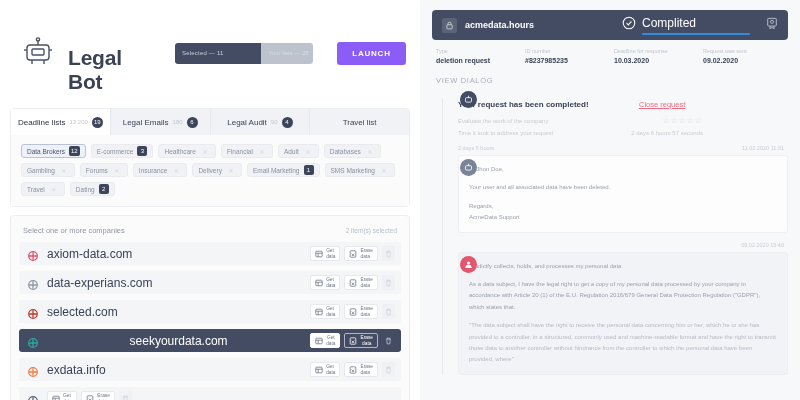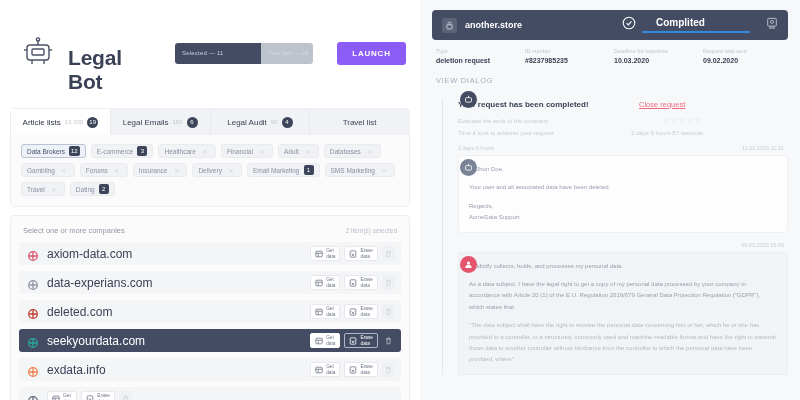--- a/index.html
+++ b/index.html
@@ -110,21 +110,21 @@
     padding: 2px 4px 7px 4px;
   }
   .list-head-l { font-size: 7.5px; color: #9297a5; }
   .list-head-r { font-size: 6.5px; color: #b9bec9; }
   .row {
     display: flex; align-items: center;
     background: #f4f5f7; border-radius: 3px;
     height: 23px; margin-bottom: 6px;
     padding: 0 6px 0 8px;
   }
-  .row.selected { background: #434c63; }
+  .row.selected { background: #434c63; text-align: center; }
   .row-icon { width: 12px; height: 12px; margin-right: 8px; flex: 0 0 auto; }
   .row-name { font-size: 12px; color: #3b4256; flex: 1; }
   .row.selected .row-name { color: #ffffff; }
   .row-actions { display: flex; align-items: center; gap: 4px; }
   .act {
     display: flex; align-items: center; gap: 3px;
     background: #ffffff; border: 1px solid #e6e8ee;
     border-radius: 2px; height: 15px; padding: 0 4px;
     font-size: 4.8px; color: #6f7686; line-height: 1.1;
     cursor: pointer;
@@ -149,21 +149,21 @@
     background: #434c63; border-radius: 4px;
     height: 30px; display: flex; align-items: center;
     padding: 0 10px; gap: 8px;
   }
   .lock-box {
     width: 15px; height: 15px; background: #5a6377;
     border-radius: 2px; display: flex; align-items: center; justify-content: center;
   }
   .req-domain { font-size: 9px; color: #fff; font-weight: bold; flex: 0 0 auto; }
   .status-wrap { margin-left: auto; display: flex; align-items: center; gap: 6px; }
-  .status-txt { font-size: 10px; color: #fff; font-weight: bold; margin-left: 14px; }
+  .status-txt { font-size: 12px; color: #fff; font-weight: normal; }
   .pbar { width: 108px; height: 2px; background: #5a6377; border-radius: 1px; margin-top: 3px; }
   .pbar > i { display: block; height: 100%; background: #2f8bdd; border-radius: 1px; }
   .cert-icon { margin-left: 10px; opacity: .85; }
 
   .meta {
     display: flex; padding: 8px 4px 8px 4px; gap: 8px;
   }
   .meta-col { flex: 1; }
   .meta-k { font-size: 5.5px; color: #c0c5cf; margin-bottom: 3px; }
   .meta-v { font-size: 7px; color: #3b4256; font-weight: bold; }
@@ -239,21 +239,21 @@
       <span class="pill-left">Selected — 11</span>
       <span class="pill-right">Your lists — 28</span>
     </span>
 
     <button class="launch-btn">LAUNCH</button>
   </div>
 
   <div class="card">
     <div class="tabs">
       <div class="tab active">
-        <span>Article lists</span>
+        <span>Deadline lists</span>
         <span class="tab-count">13 200</span>
         <span class="badge">19</span>
       </div>
       <div class="tab">
         <span>Legal Emails</span>
         <span class="tab-count">180</span>
         <span class="badge">6</span>
       </div>
       <div class="tab">
         <span>Legal Audit</span>
@@ -397,21 +397,21 @@
                 <path d="M1.5 2.5h6M3 2.5V1.3h3V2.5M2.3 2.5l.5 6.2h3.4l.5-6.2"></path>
               </svg>
             </span>
           </span>
         </div>
         <div class="row">
           <span class="row-icon"><svg width="12" height="12" viewBox="0 0 14 14" fill="none" stroke="#c0392b" stroke-width="1.5">
               <circle cx="7" cy="7" r="5"></circle>
               <path d="M7 2.5v9M2.5 7h9"></path>
             </svg></span>
-          <span class="row-name">deleted.com</span>
+          <span class="row-name">selected.com</span>
           <span class="row-actions">
             <span class="act">
               <svg width="8" height="8" viewBox="0 0 10 10" fill="none" stroke="#6f7686" stroke-width="1">
                 <rect x="1" y="1.5" width="8" height="7" rx="1"></rect>
                 <path d="M1 4h8M4 4v4.5"></path>
               </svg>
               <span class="act-txt">
                 <span>Get</span>
                 <span>data</span>
               </span>
@@ -573,21 +573,21 @@
 
 <div class="right">
 
   <div class="req-head">
     <span class="lock-box">
       <svg width="9" height="9" viewBox="0 0 12 12" fill="none" stroke="#cfd4de" stroke-width="1.2">
         <rect x="2.5" y="5" width="7" height="5.5" rx="1"></rect>
         <path d="M4 5V3.6a2 2 0 0 1 4 0V5"></path>
       </svg>
     </span>
-    <span class="req-domain">another.store</span>
+    <span class="req-domain">acmedata.hours</span>
 
     <span class="status-wrap">
       <span>
         <svg width="14" height="14" viewBox="0 0 16 16" fill="none" stroke="#ffffff" stroke-width="1.2">
           <circle cx="8" cy="8" r="6.6"></circle>
             <path d="M5.2 8.2l2 2 3.6-4"></path>
         </svg>
       </span>
       <span>
         <div class="status-txt">Complited</div>

